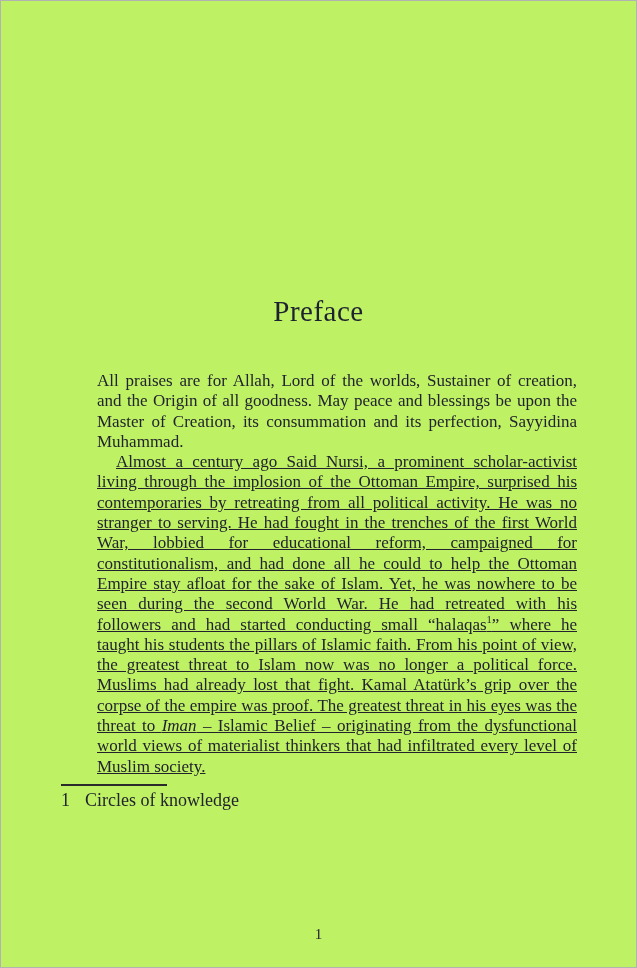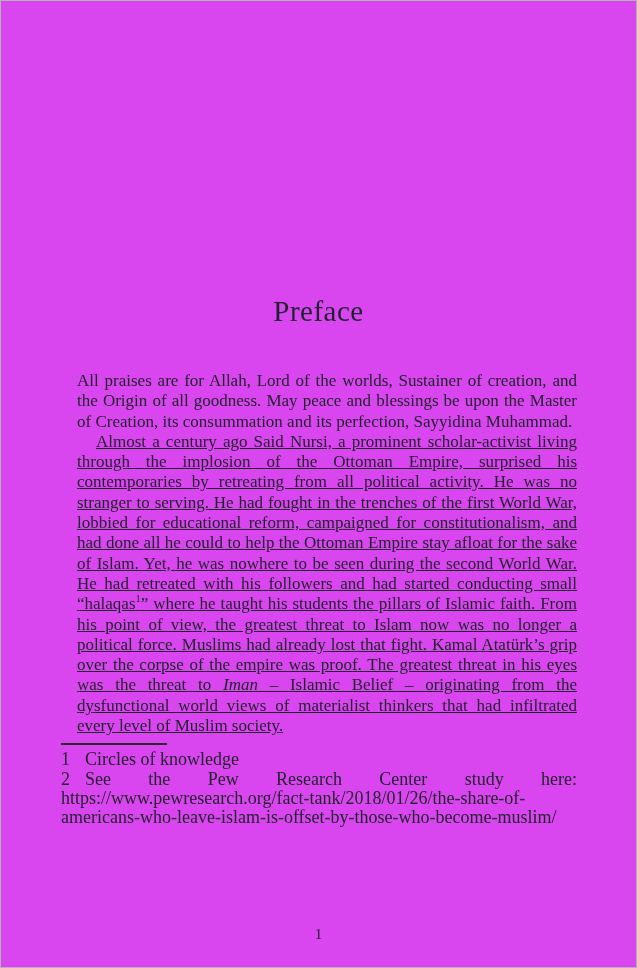--- a/index.html
+++ b/index.html
@@ -11,37 +11,37 @@
     width: 637px;
     height: 968px;
     font-family: "Liberation Serif", serif;
   }
   .page {
     position: relative;
     width: 637px;
     height: 968px;
     box-sizing: border-box;
     border: 1px solid #b2b2b2;
-    background: #d946ef;
+    background: #bef264;
     color: #23232e;
     overflow: hidden;
   }
   .title {
     margin: 0;
     padding-top: 296px;
     text-align: center;
     font-size: 29px;
     font-weight: 400;
     line-height: 1;
     letter-spacing: 0.5px;
     color: #1e2230;
   }
   .body-text {
     margin-top: 45px;
-    padding: 0 59px 0 76px;
+    padding: 0 59px 0 96px;
     font-size: 17px;
     line-height: 20.3px;
     text-align: justify;
   }
   .para {
     margin: 0;
   }
   .para.indent {
     text-indent: 19px;
     text-decoration: underline;
@@ -88,17 +88,16 @@
 
   <div class="body-text">
       <p class="para"><span>All praises are for Allah, Lord of the worlds, Sustainer of creation, and the Origin of all goodness. May peace and blessings be upon the Master of Creation, its consummation and its perfection, Sayyidina Muhammad.</span></p>
       <p class="para indent"><span>Almost a century ago Said Nursi, a prominent scholar-activist living through the implosion of the Ottoman Empire, surprised his contemporaries by retreating from all political activity. He was no stranger to serving. He had fought in the trenches of the first World War, lobbied for educational reform, campaigned for constitutionalism, and had done all he could to help the Ottoman Empire stay afloat for the sake of Islam. Yet, he was nowhere to be seen during the second World War. He had retreated with his followers and had started conducting small “halaqas</span><sup class="fn-ref">1</sup><span>” where he taught his students the pillars of Islamic faith. From his point of view, the greatest threat to Islam now was no longer a political force. Muslims had already lost that fight. Kamal Atatürk’s grip over the corpse of the empire was proof. The greatest threat in his eyes was the threat to </span><i>Iman</i><span> – Islamic Belief – originating from the dysfunctional world views of materialist thinkers that had infiltrated every level of Muslim society.</span></p>
     </div>
 
   <div class="footnote-rule"></div>
 
   <div class="footnotes">
       <p class="footnote"><span class="fn-num">1</span><span>Circles of knowledge</span></p>
-      <p class="footnote"><span class="fn-num">2</span><span>See the Pew Research Center study here: https://www.pewresearch.org/fact-tank/2018/01/26/the-share-of-americans-who-leave-islam-is-offset-by-those-who-become-muslim/</span></p>
     </div>
 
   <div class="page-number">1</div>
 </div>
 
 </body></html>

